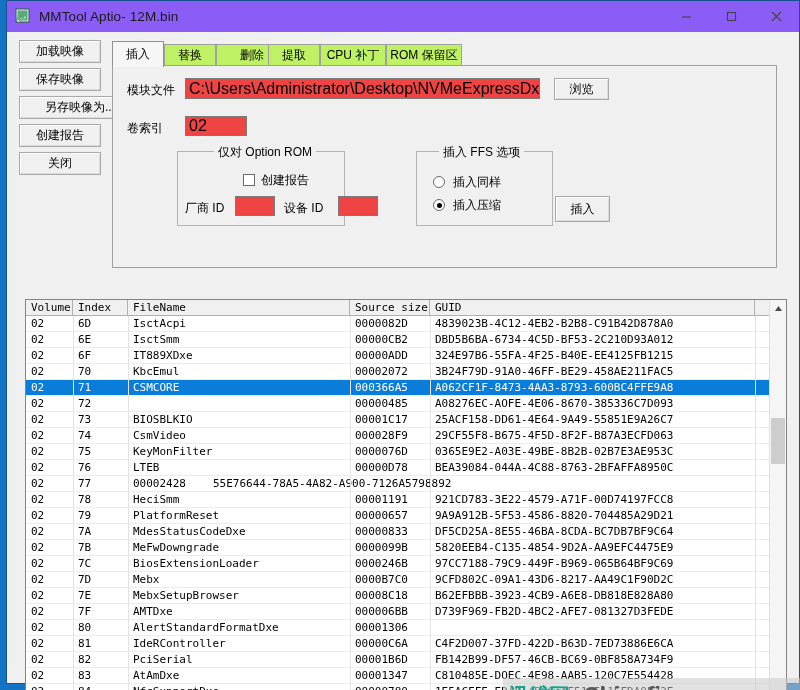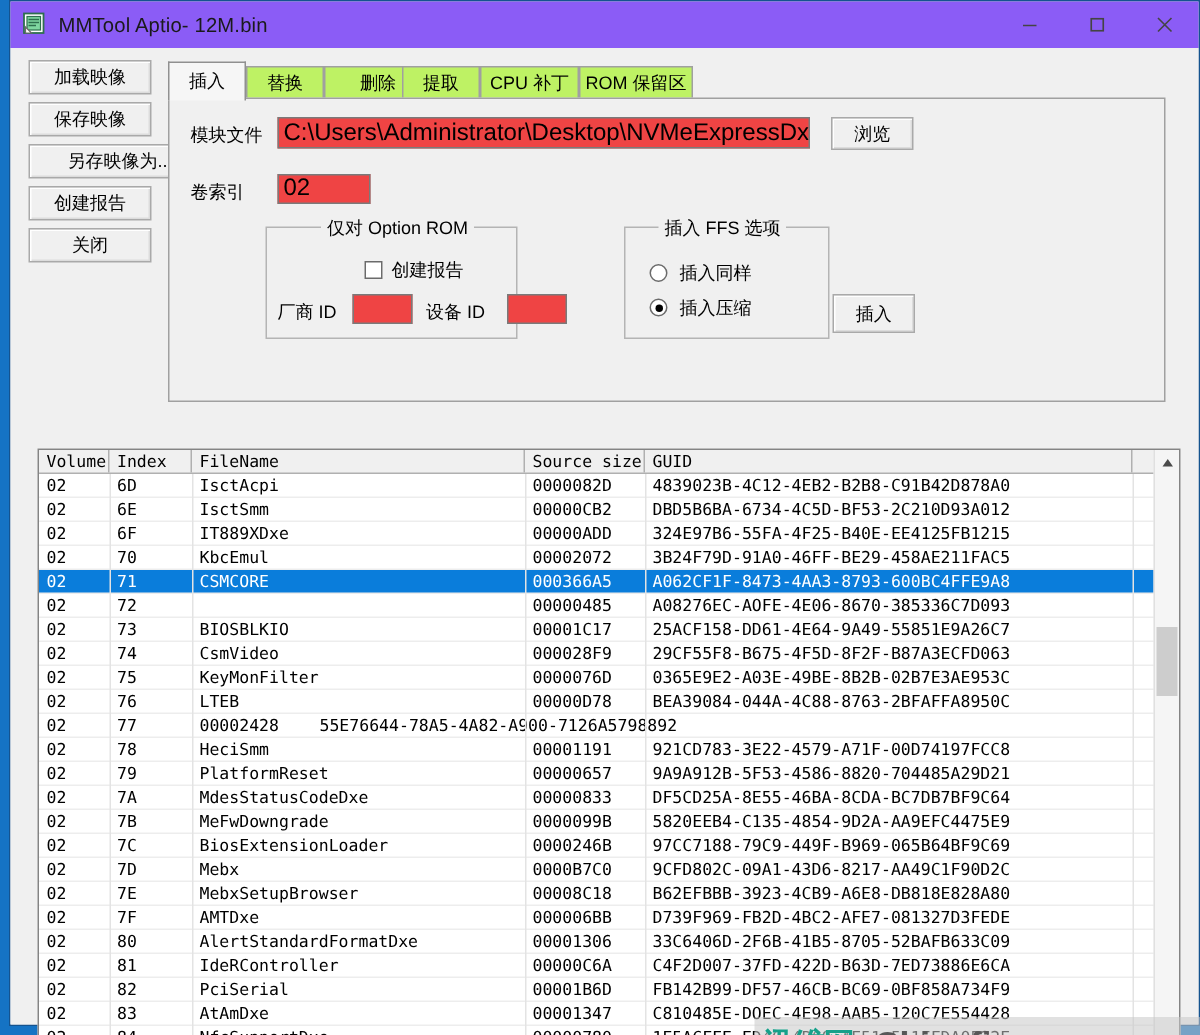--- a/index.html
+++ b/index.html
@@ -406,21 +406,20 @@
             <div class="rcell c-name">AMTDxe</div>
             <div class="rcell c-size">000006BB</div>
             <div class="rcell c-guid">D739F969-FB2D-4BC2-AFE7-081327D3FEDE</div>
             <div class="rcell c-tail"></div>
           </div>
           <div class="row">
             <div class="rcell c-vol">02</div>
             <div class="rcell c-idx">80</div>
             <div class="rcell c-name">AlertStandardFormatDxe</div>
             <div class="rcell c-size">00001306</div>
-            <div class="rcell c-guid">33C6406D-2F6B-41B5-8705-52BAFB633C09</div>
             <div class="rcell c-tail"></div>
           </div>
           <div class="row">
             <div class="rcell c-vol">02</div>
             <div class="rcell c-idx">81</div>
             <div class="rcell c-name">IdeRController</div>
             <div class="rcell c-size">00000C6A</div>
             <div class="rcell c-guid">C4F2D007-37FD-422D-B63D-7ED73886E6CA</div>
             <div class="rcell c-tail"></div>
           </div>

